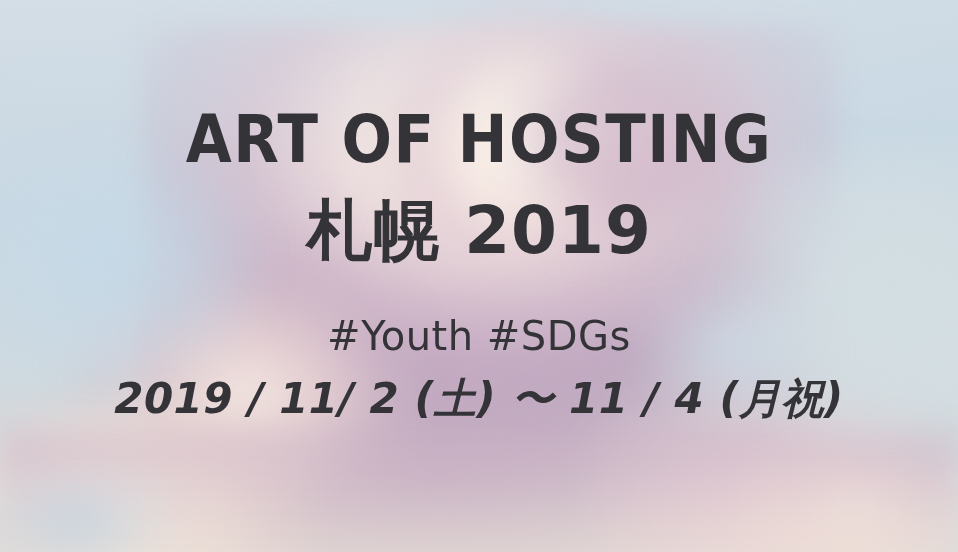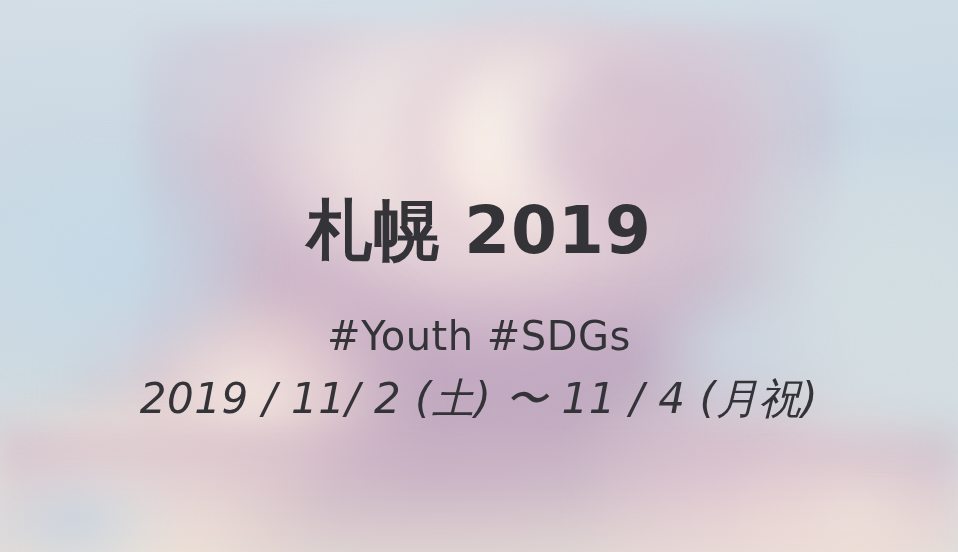--- a/index.html
+++ b/index.html
@@ -232,21 +232,21 @@
     white-space: nowrap;
   }
 
   .dateline {
     position: absolute;
     top: 378px;
     left: 0;
     right: 0;
     text-align: center;
     font-size: 42px;
-    font-weight: 400;
+    font-weight: 700;
     font-style: italic;
     letter-spacing: 0.5px;
     line-height: 1;
     white-space: nowrap;
   }
 </style>
 </head>
 <body>
 
 <div class="poster">
@@ -264,20 +264,21 @@
     <div class="cloud-bottom-band"></div>
     <div class="sky-gap-left"></div>
     <div class="sky-gap-blue-lowleft"></div>
     <div class="sky-gap-right"></div>
     <div class="sky-gap-mid-right"></div>
   </div>
 
   <div class="haze"></div>
 
   <div class="text-stack">
+    <div class="title-main">ART OF HOSTING</div>
 
     <div class="title-sub">札幌 2019</div>
 
     <div class="tagline">#Youth #SDGs</div>
 
     <div class="dateline">2019 / 11/ 2 (土) 〜 11 / 4 (月祝)</div>
   </div>
 
 </div>
 

